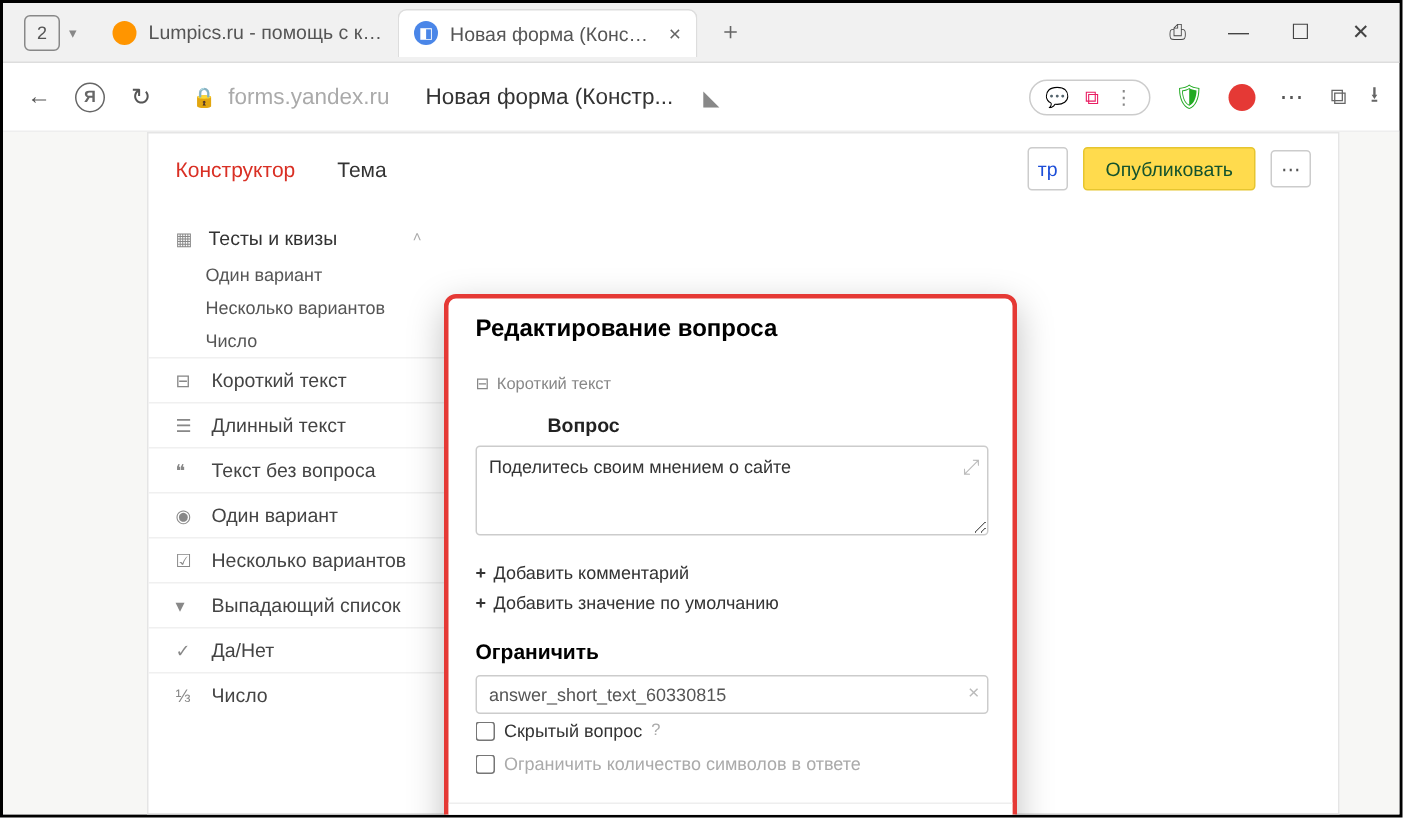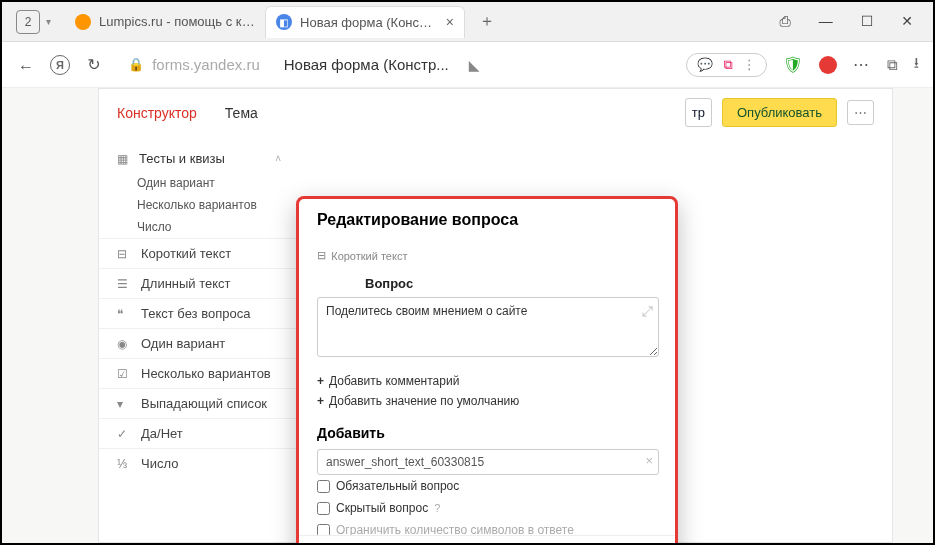--- a/index.html
+++ b/index.html
@@ -37,21 +37,21 @@
   .glyph { color: #666; font-size: 15px; }
 
   
   .page { position: relative; height: calc(545px - 40px - 46px - 4px); background: #f7f7f5; padding-left: 45px; }
   .page-inner { position: absolute; left: 96px; right: 40px; top: 0; bottom: 0; background: #fff; border: 1px solid #e5e5e5; }
 
   .page-tabs { display: flex; align-items: center; height: 48px; padding: 0 18px; gap: 28px; border-bottom: 1px solid transparent; }
   .page-tabs .ptab { font-size: 14px; color: #333; }
   .page-tabs .ptab.active { color: #d93025; }
   .page-tabs .right { margin-left: auto; display: flex; align-items: center; gap: 10px; }
-  .btn-outline { border: 1px solid #ccc; padding: 6px 12px; font-size: 13px; border-radius: 3px; background: #fff; color: #0f172a; }
+  .btn-outline { border: 1px solid #ccc; padding: 6px 12px; font-size: 13px; border-radius: 3px; background: #fff; color: #1d4ed8; }
   .btn-yellow { background: #ffdb4d; border: 1px solid #e6c52f; padding: 6px 14px; font-size: 13px; border-radius: 3px; color: #14532d; }
   .btn-more { border: 1px solid #ccc; padding: 4px 6px; font-size: 13px; border-radius: 3px; color: #555; }
 
   .sidebar { width: 200px; padding: 8px 0; font-size: 13px; color: #333; }
   .sidebar .group-title { padding: 6px 18px; color: #333; display: flex; align-items: center; gap: 8px; }
   .sidebar .sub { padding: 4px 18px 4px 38px; color: #555; font-size: 12px; }
   .sidebar .item { padding: 7px 18px; display: flex; align-items: center; gap: 10px; border-top: 1px solid #f0f0f0; color: #444; }
   .sidebar .ic { width: 14px; color: #888; font-size: 12px; }
 
   
@@ -197,29 +197,25 @@
         <span class="expand-icon">⤢</span>
       </div>
       <div class="add-link">
           <span class="plus">+</span>
           <span>Добавить комментарий</span>
         </div>
       <div class="add-link">
           <span class="plus">+</span>
           <span>Добавить значение по умолчанию</span>
         </div>
-      <div class="section-h">Добавить</div>
+      <div class="section-h">Ограничить</div>
       <div class="id-input-wrap">
         <input class="id-input" value="answer_short_text_60330815" style="">
         <span class="clear-x">×</span>
       </div>
-      <label class="check-row">
-          <input type="checkbox" style="">
-          <span>Обязательный вопрос</span>
-        </label>
       <label class="check-row">
           <input type="checkbox" style="">
           <span>Скрытый вопрос</span>
           <span class="hint-q">?</span>
         </label>
       <label class="check-row truncated">
           <input type="checkbox" style="">
           <span>Ограничить количество символов в ответе</span>
         </label>
     </div>

